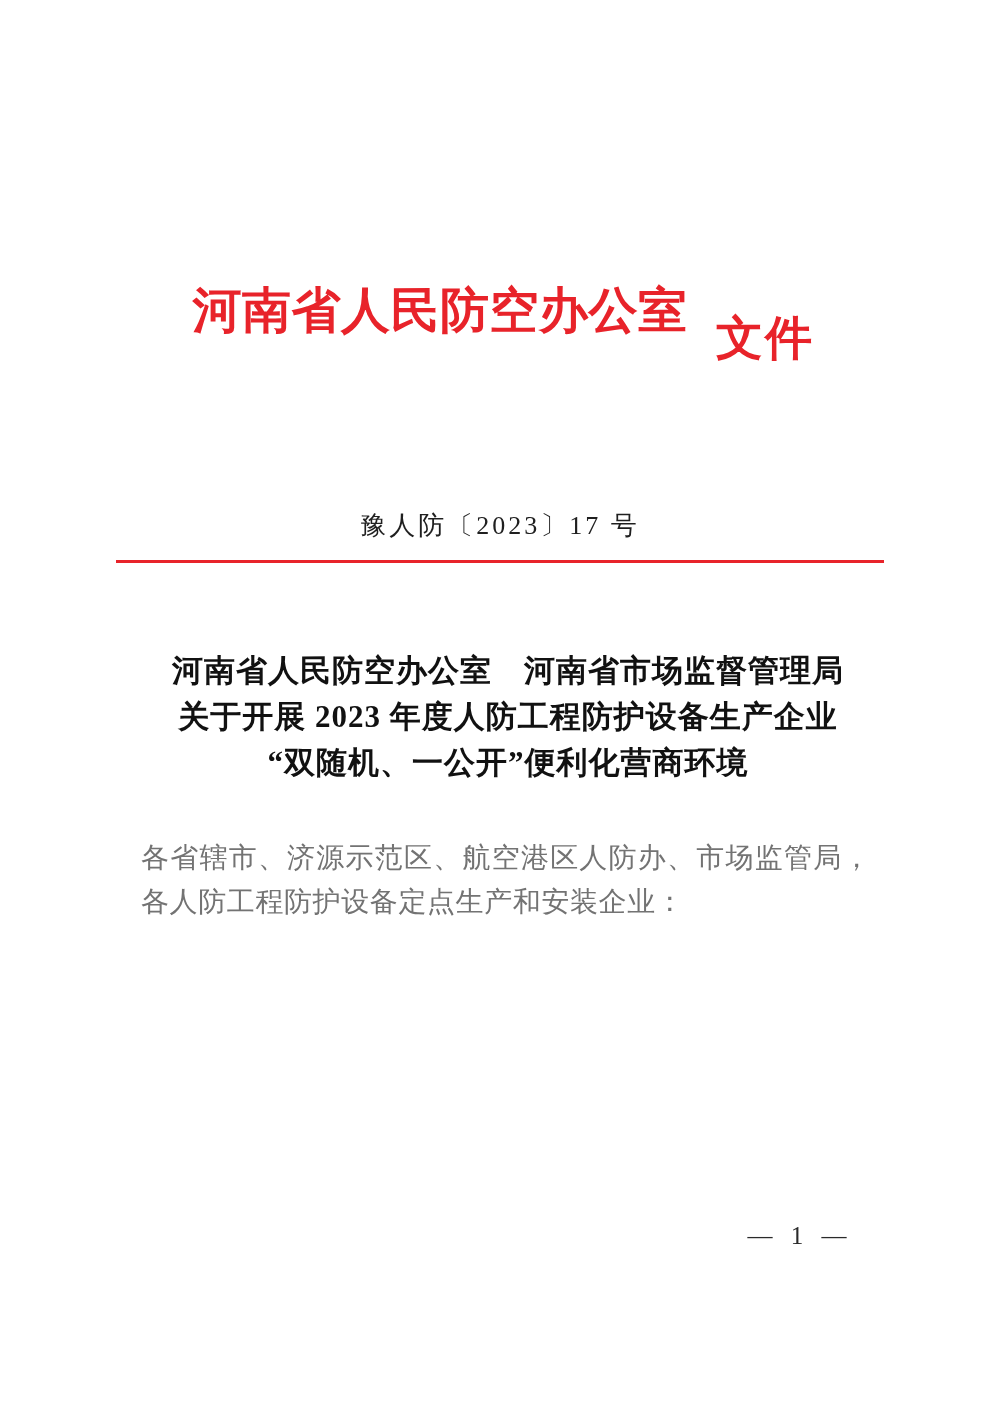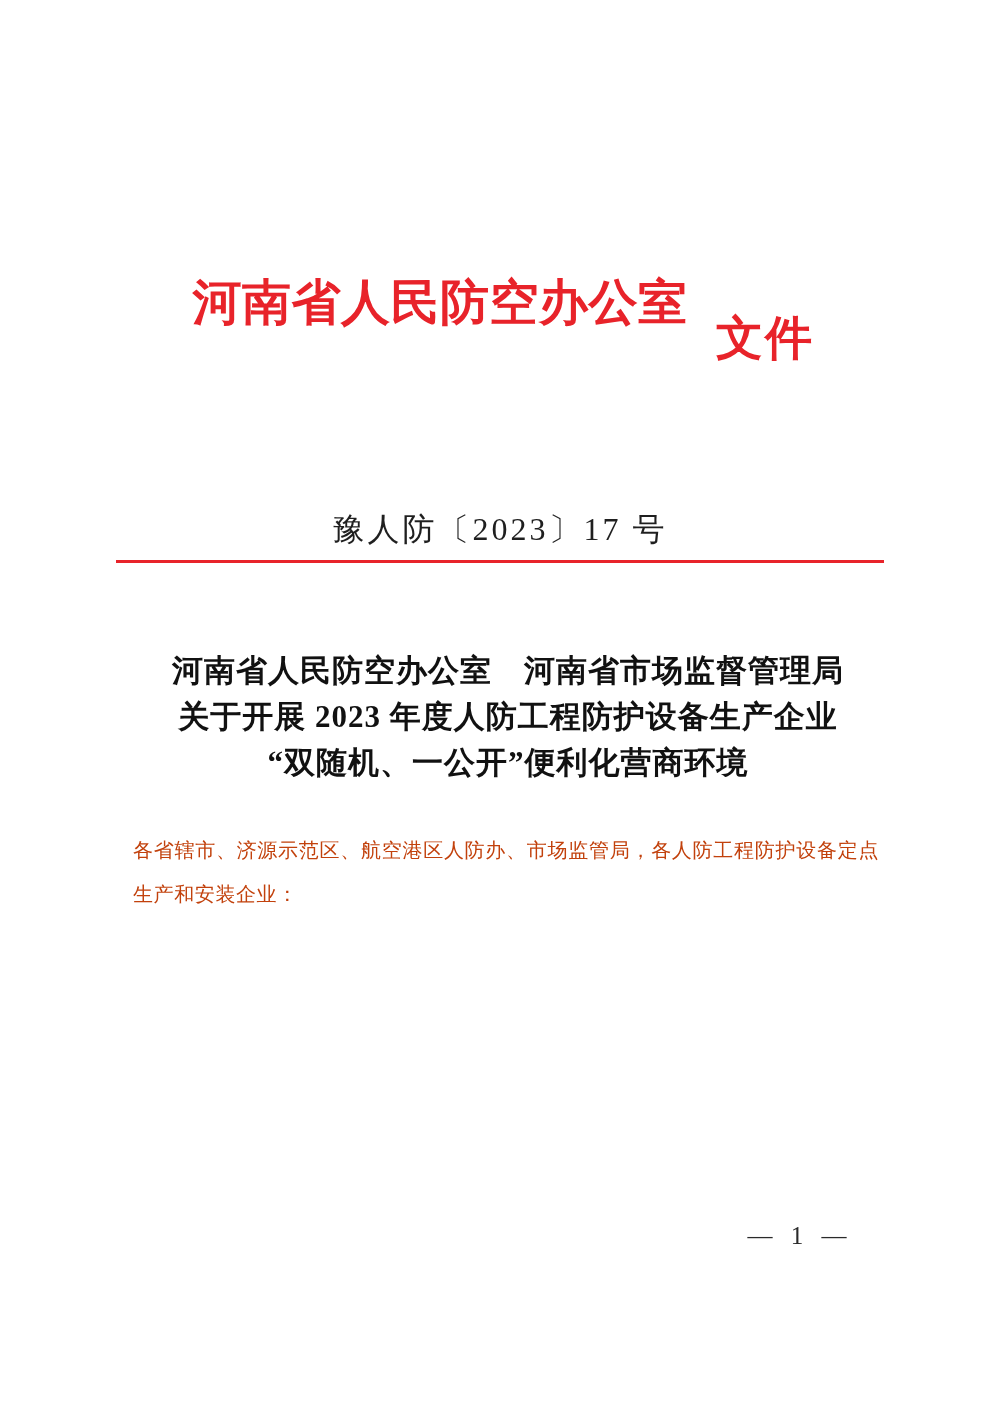--- a/index.html
+++ b/index.html
@@ -29,21 +29,21 @@
     position: absolute;
     left: 0;
     top: 272px;
     width: 1000px;
     height: 170px;
   }
 
   .letterhead-names {
     position: absolute;
     left: 160px;
-    top: 0;
+    top: 8px;
     width: 560px;
   }
 
   .letterhead-line {
     color: #e8232a;
     font-family: "Liberation Serif", "DejaVu Serif", serif;
     font-weight: 700;
     font-size: 49px;
     line-height: 62px;
     letter-spacing: 0.5px;
@@ -65,21 +65,21 @@
   }
 
   
   .docnumber {
     position: absolute;
     left: 0;
     top: 508px;
     width: 1000px;
     text-align: center;
     font-family: "Liberation Serif", "DejaVu Serif", serif;
-    font-size: 32px;
+    font-size: 26px;
     letter-spacing: 3px;
     color: #1f1f1f;
   }
 
   .red-rule {
     position: absolute;
     left: 116px;
     top: 560px;
     width: 768px;
     height: 3px;
@@ -108,27 +108,27 @@
   
   .body-block {
     position: absolute;
     left: 133px;
     top: 828px;
     width: 746px;
   }
 
   .body-para {
     font-family: "Liberation Serif", "DejaVu Serif", serif;
-    font-size: 20px;
+    font-size: 28px;
     line-height: 44px;
     letter-spacing: 0.6px;
-    color: #c2410c;
+    color: #737373;
     text-align: justify;
     text-justify: inter-ideograph;
-    margin: 0;
+    margin: 8px;
   }
 
   .body-para + .body-para {
     margin-top: 0;
   }
 
   .indent {
     text-indent: 52px;
   }
 

